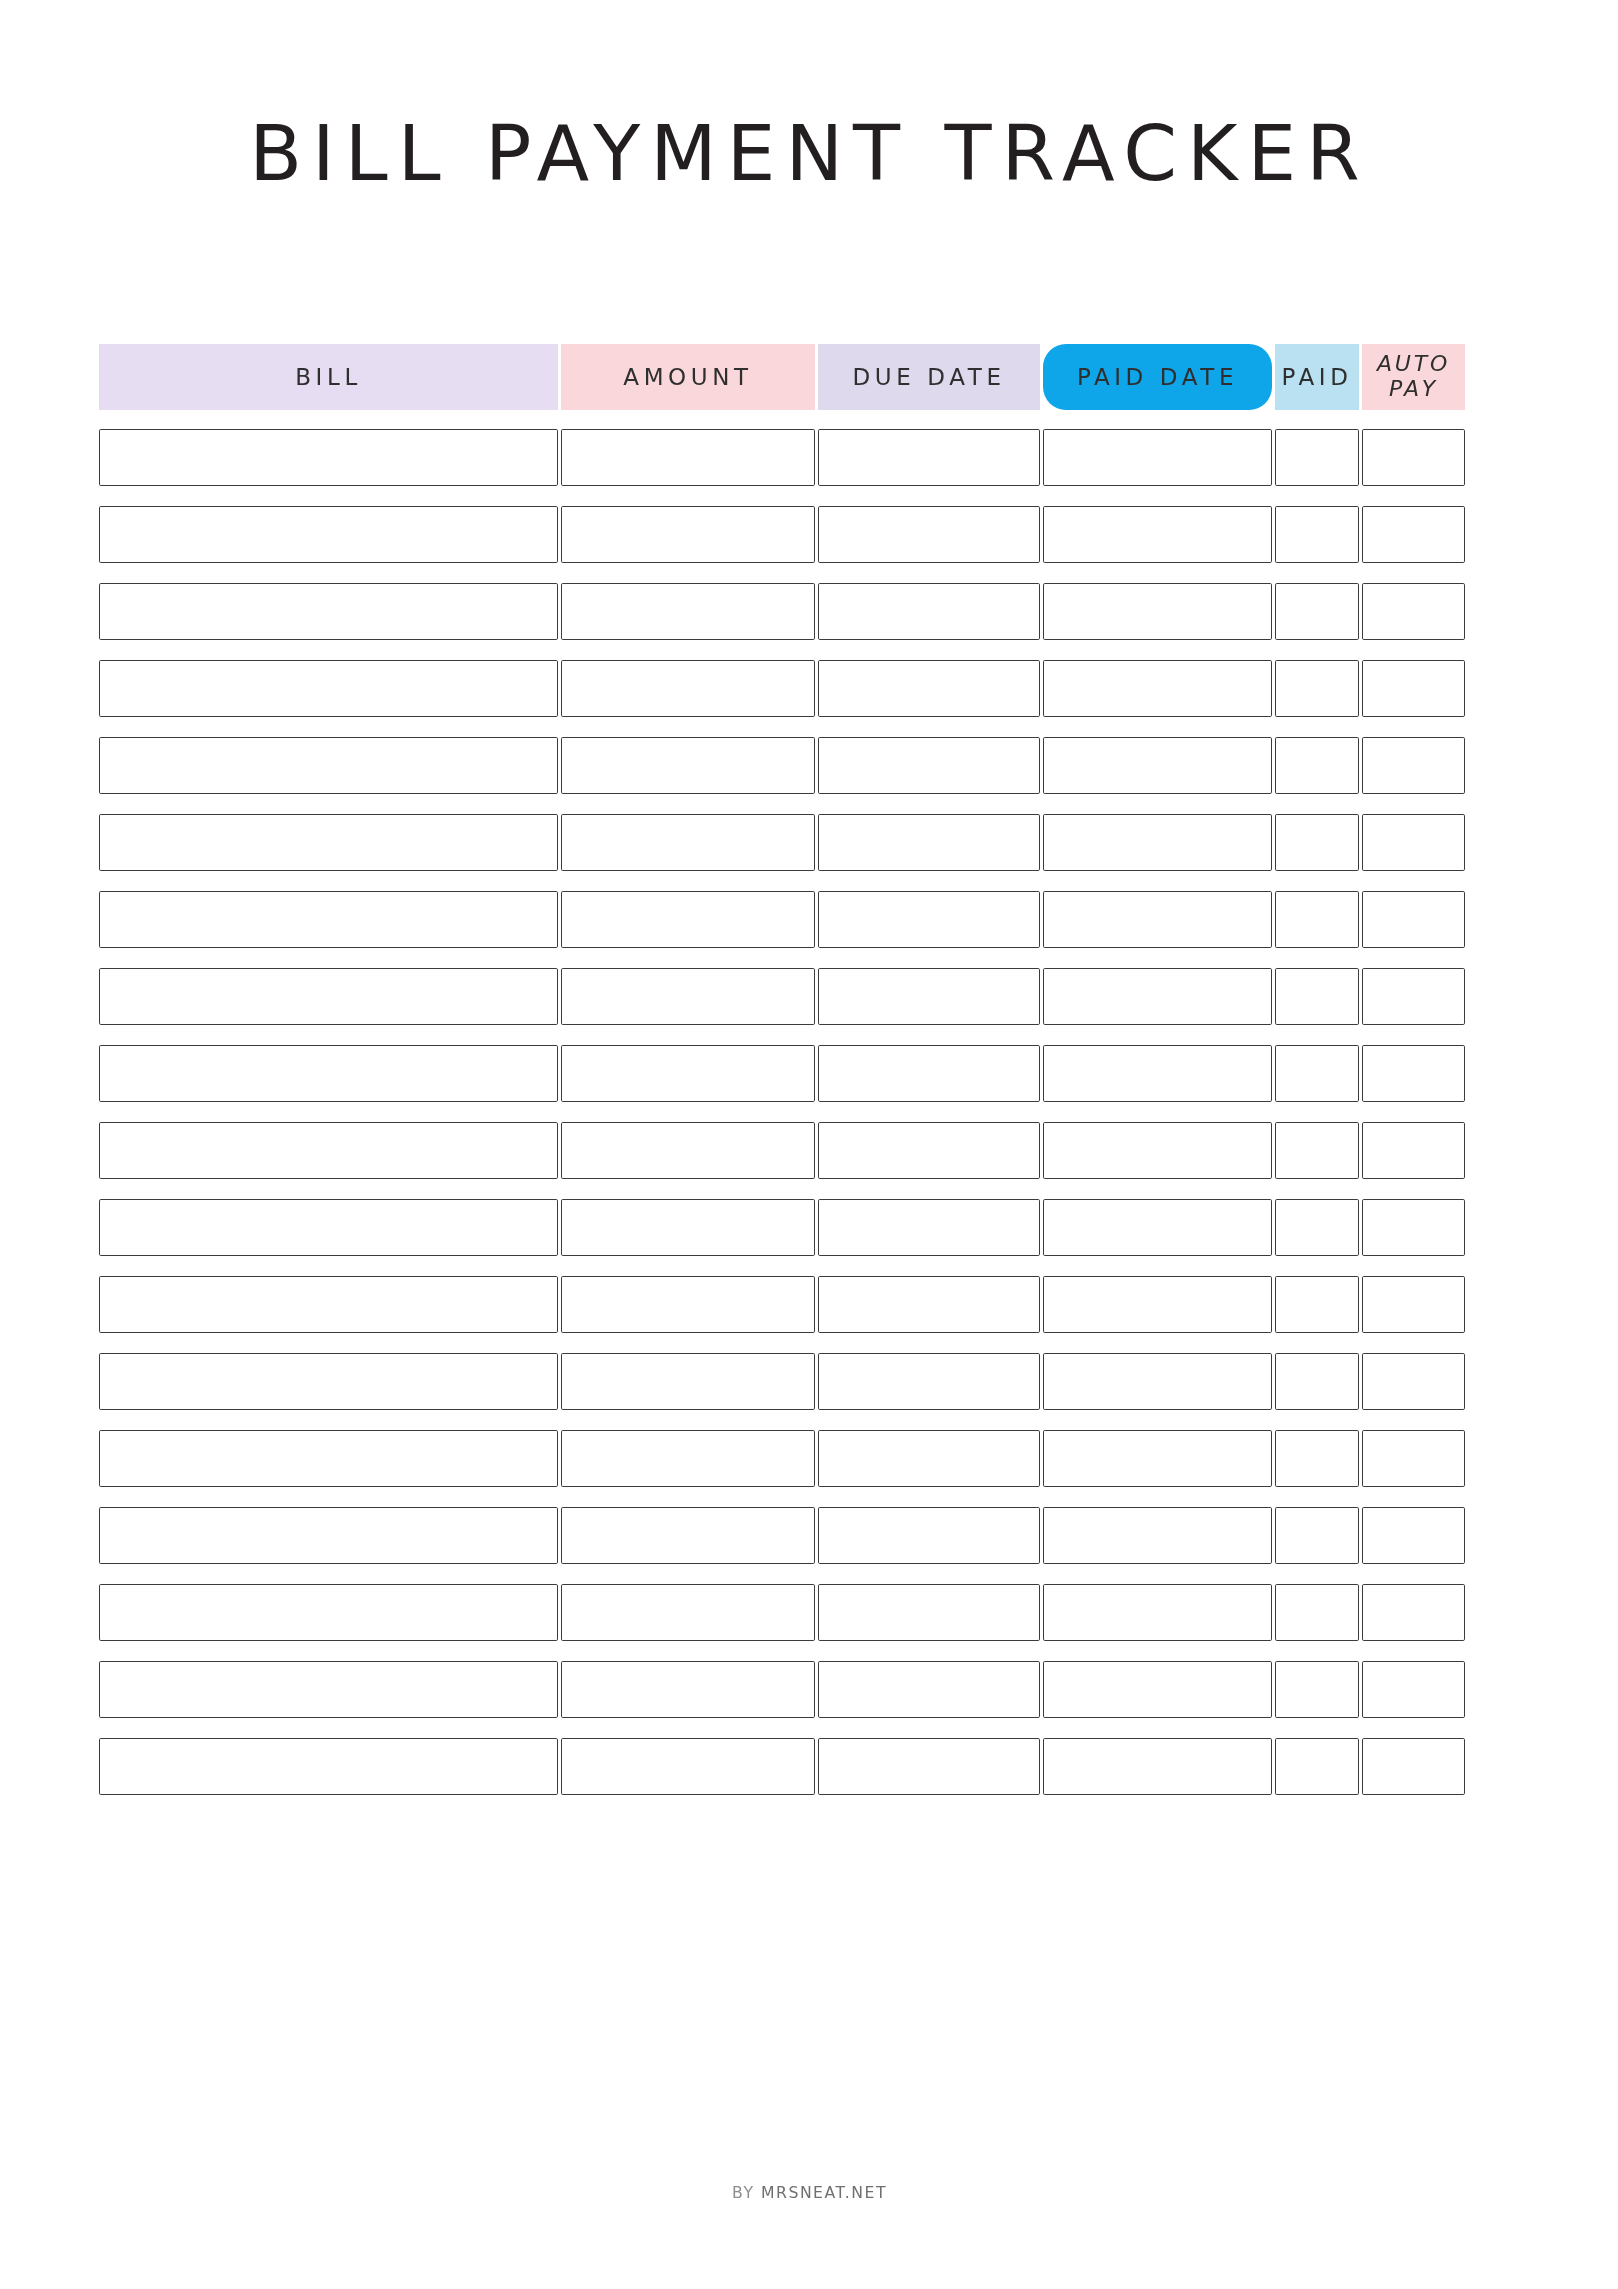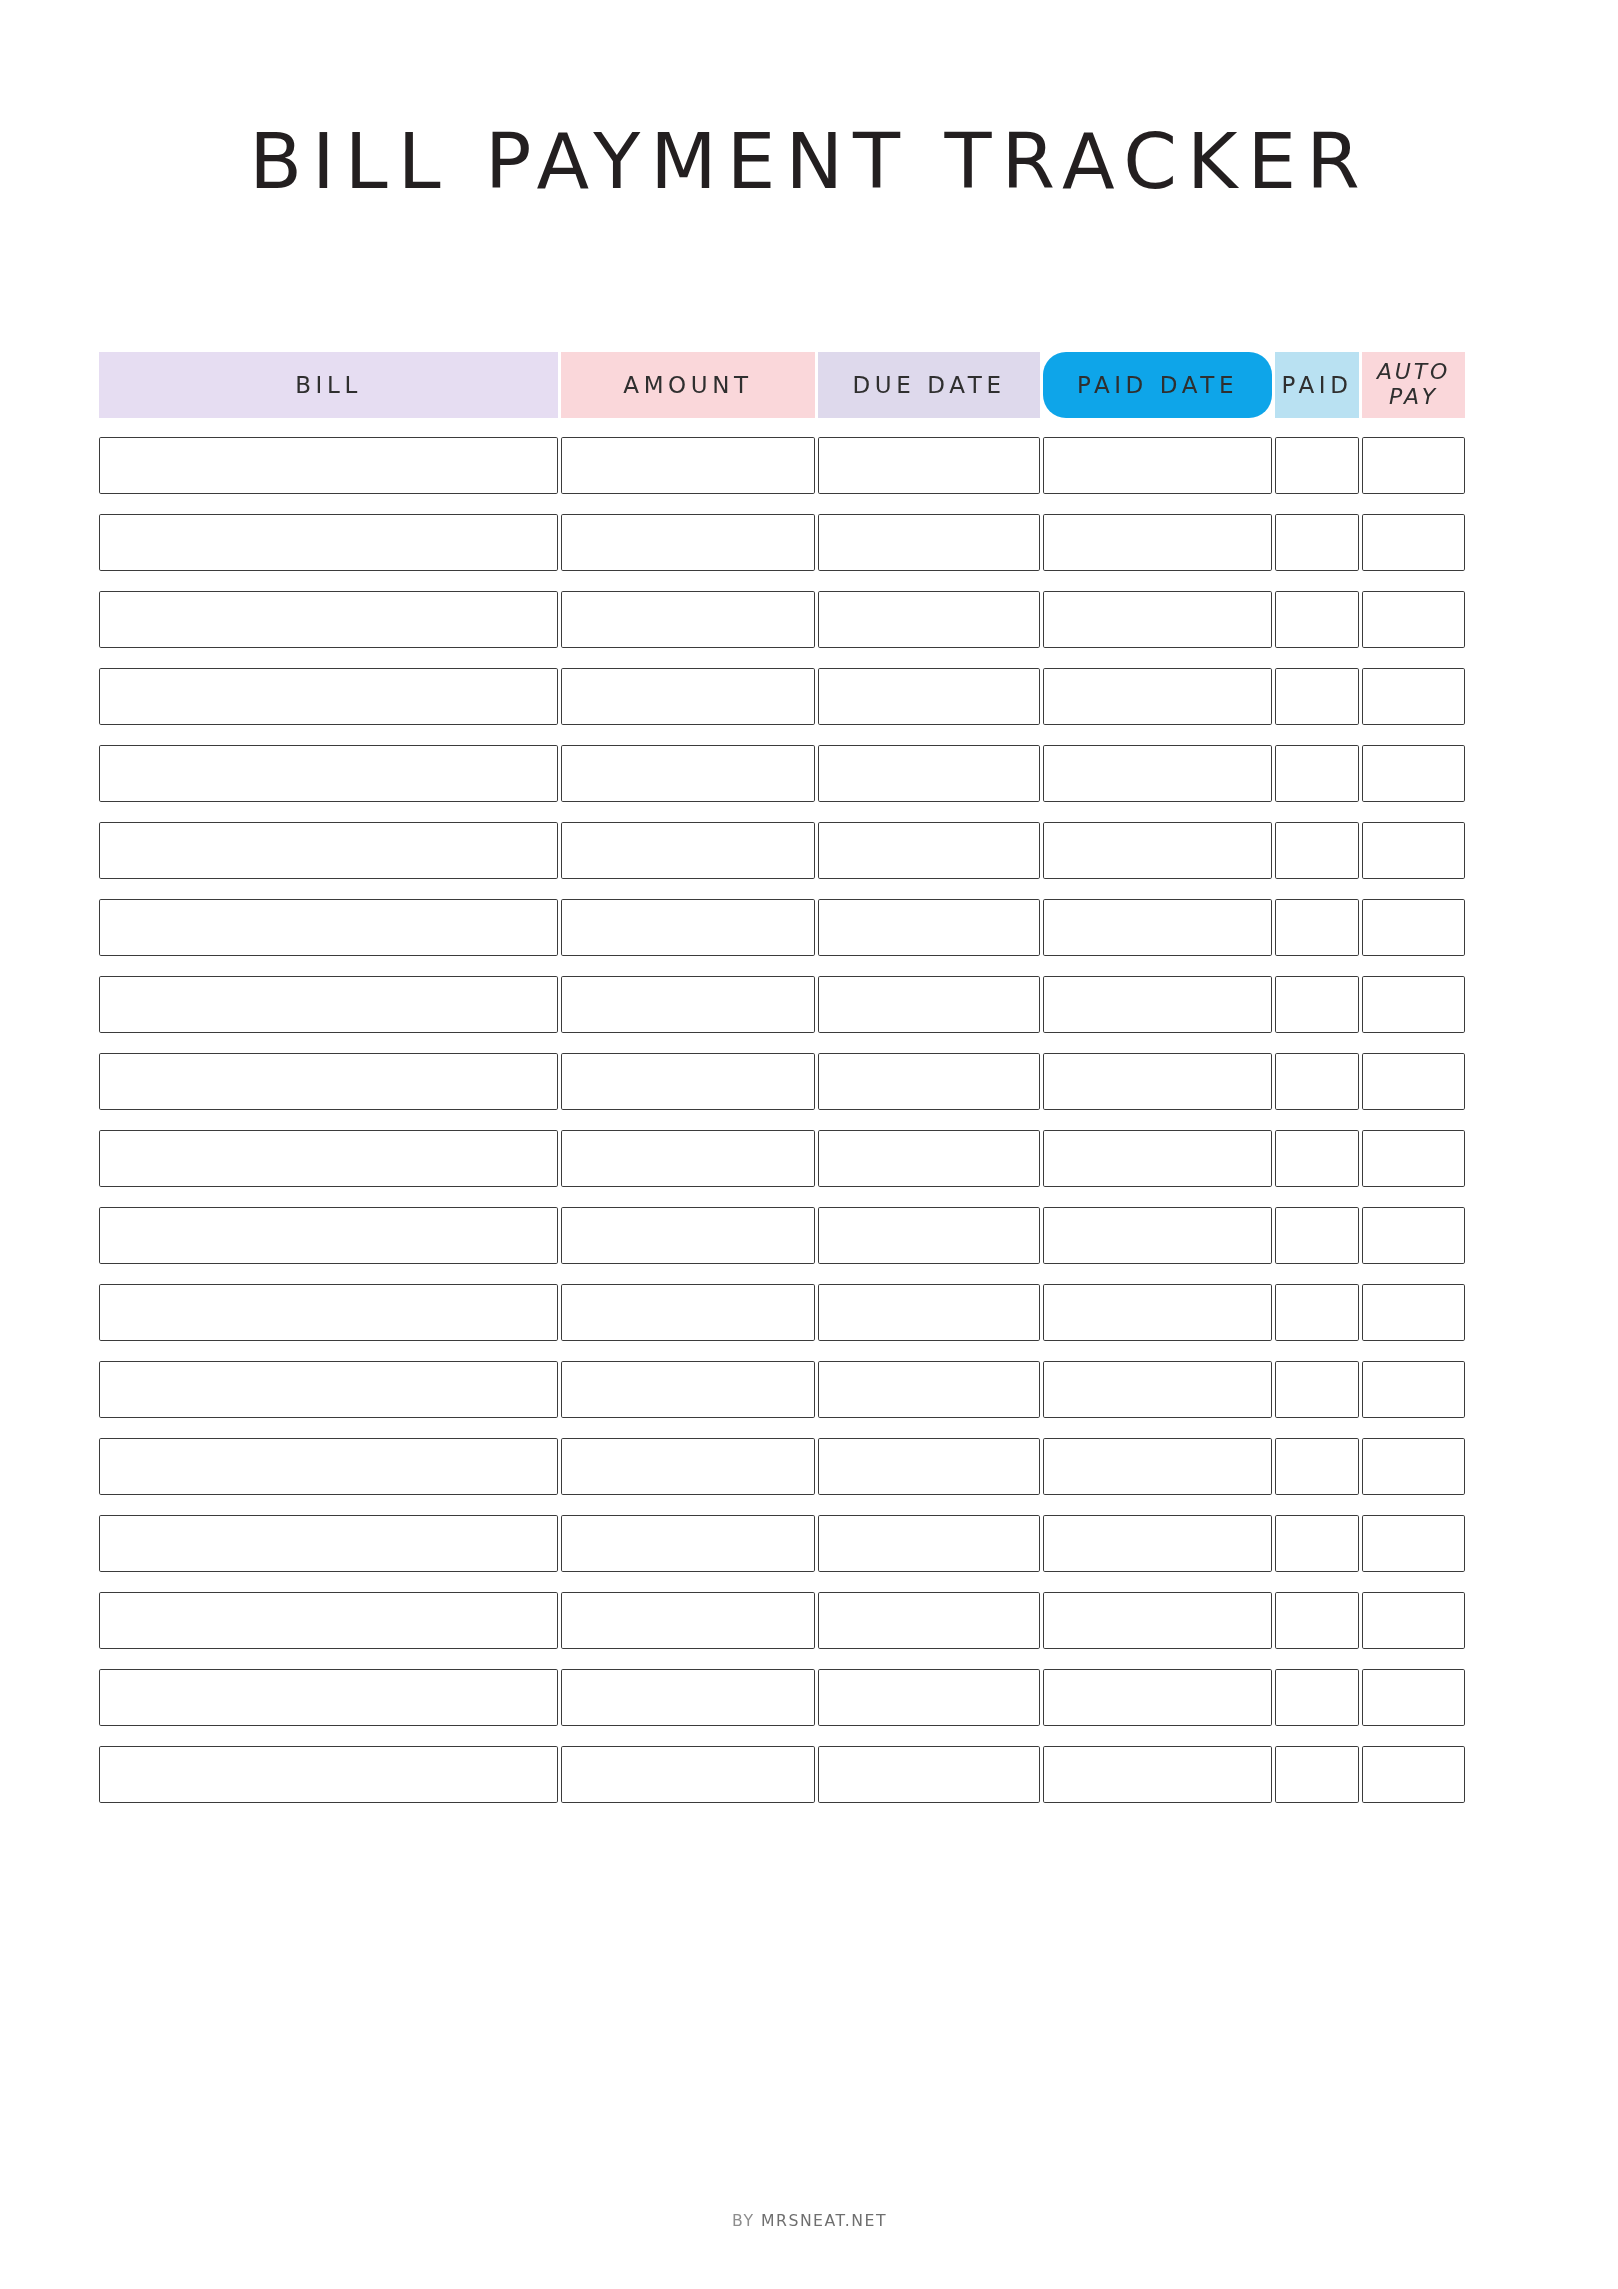--- a/index.html
+++ b/index.html
@@ -12,21 +12,21 @@
     height: 2290px;
     font-family: "Liberation Sans", sans-serif;
     color: #2b2b2b;
     position: relative;
     overflow: hidden;
   }
   .page {
     width: 1619px;
     height: 2290px;
     box-sizing: border-box;
-    padding: 8px;
+    padding: 0;
     position: relative;
     display: flex;
     flex-direction: column;
     align-items: center;
   }
   .title {
     margin-top: 109px;
     font-size: 77px;
     letter-spacing: 10px;
     font-weight: 400;
@@ -81,21 +81,21 @@
   }
   .cell {
     height: 57px;
     border: 1.8px solid #3b3b3b;
     box-sizing: border-box;
     background: #ffffff;
     border-radius: 1.8px;
   }
   .footer {
     position: absolute;
-    bottom: 60px;
+    bottom: 88px;
     left: 0;
     right: 0;
     text-align: center;
     font-size: 15.7px;
     letter-spacing: 1.5px;
     color: #8d8d8d;
     font-family: "DejaVu Sans", sans-serif;
   }
   .footer .brand { color: #6f6f6f; }
 </style>

